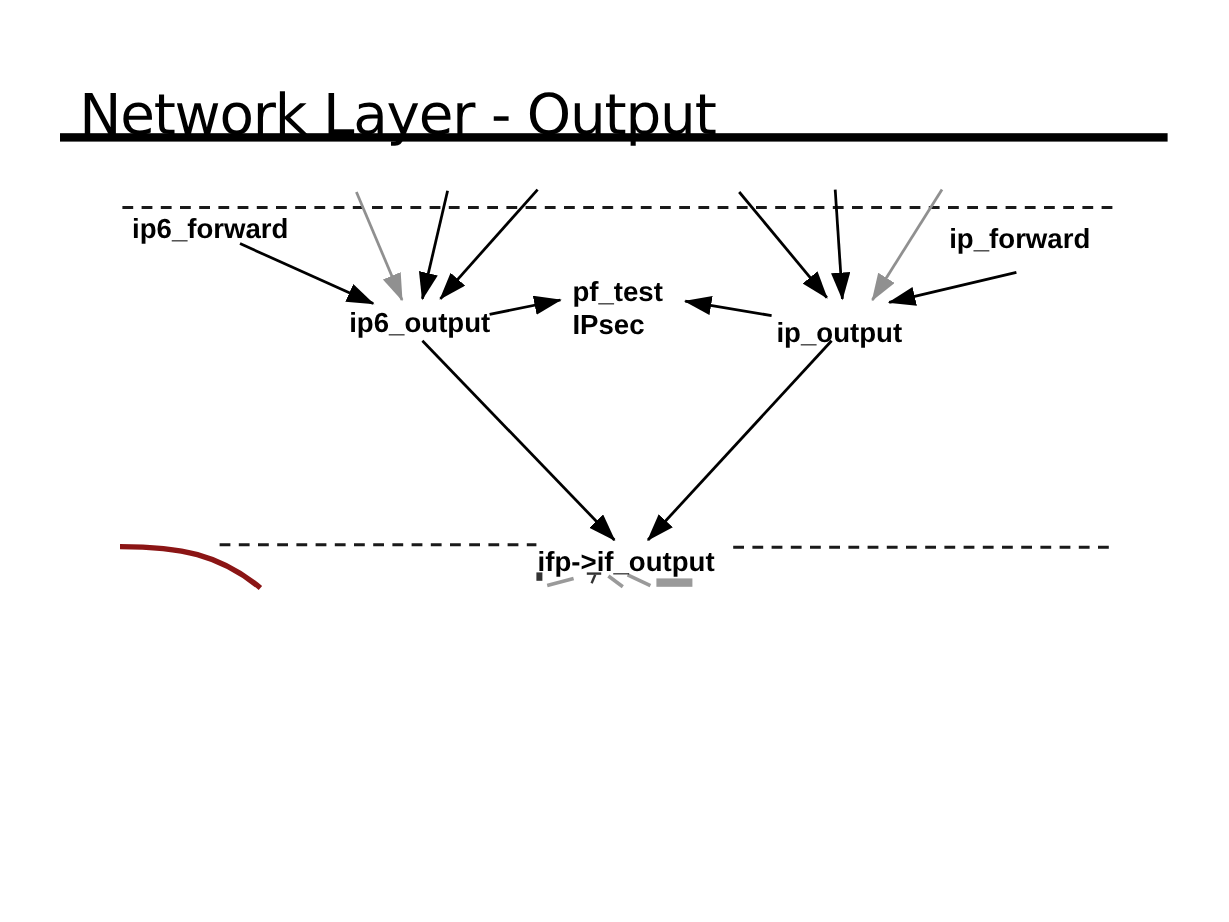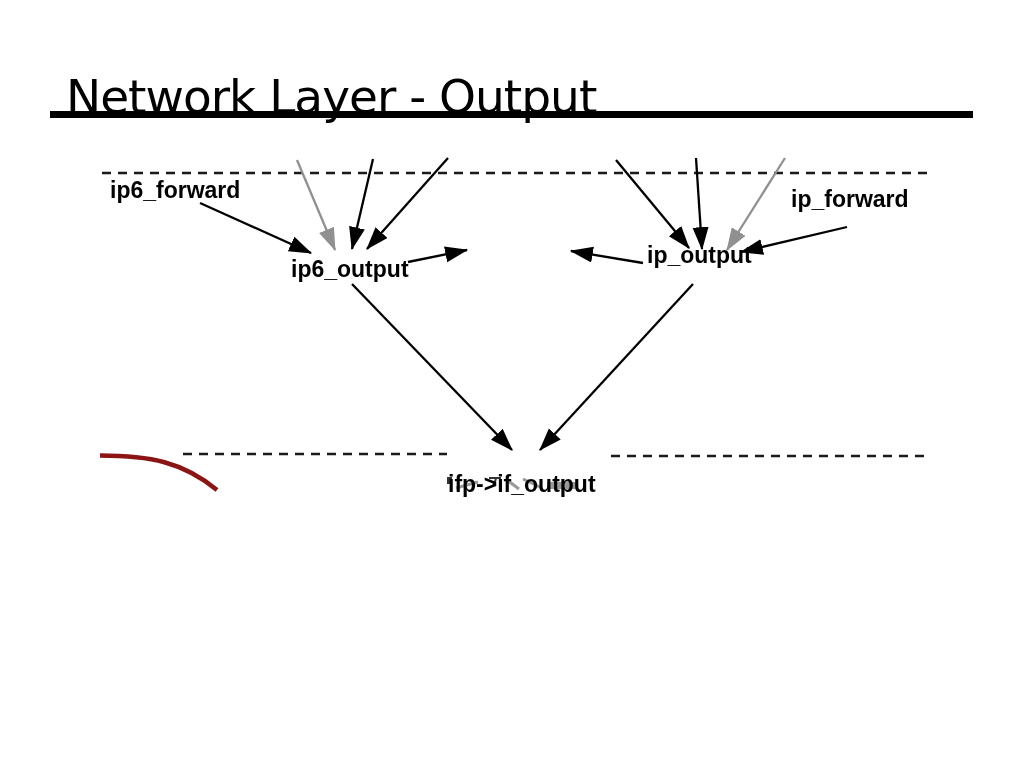--- a/index.html
+++ b/index.html
@@ -25,22 +25,22 @@
   .node-label{
     position:absolute;
     font-family:"Liberation Sans",sans-serif;
     font-weight:bold;font-size:23px;color:#000;
     white-space:nowrap;line-height:22px;
   }
   .lbl-ip6-forward{left:110px;top:179px;}
   .lbl-ip-forward{left:791px;top:188px;}
   .lbl-ip6-output{left:291px;top:258px;}
   .lbl-pf{left:477px;top:230px;line-height:27px;}
-  .lbl-ip-output{left:647px;top:244px;text-align:center;}
-  .lbl-if-output{left:448px;top:473px;}
+  .lbl-ip-output{left:647px;top:266px;text-align:center;}
+  .lbl-if-output{left:448px;top:457px;}
 </style>
 </head>
 <body>
 
 <div class="slide">
 
   <div class="slide-title">Network Layer - Output</div>
   <div class="title-rule"></div>
 
   <svg class="diagram" width="1024" height="768" viewBox="0 0 1024 768">
@@ -94,16 +94,20 @@
       <line x1="496" y1="479" x2="493" y2="486" stroke="#333" stroke-width="2"></line>
       <line x1="507" y1="480" x2="519" y2="489" stroke="#9a9a9a" stroke-width="3"></line>
       <line x1="523" y1="479" x2="542" y2="488" stroke="#9a9a9a" stroke-width="3"></line>
       <rect x="547" y="482" width="30" height="7" fill="#9a9a9a"></rect>
     </g>
   </svg>
 
   <div class="node-label lbl-ip6-forward">ip6_forward</div>
   <div class="node-label lbl-ip-forward">ip_forward</div>
   <div class="node-label lbl-ip6-output">ip6_output</div>
+  <div class="node-label lbl-pf">
+    <div>pf_test</div>
+    <div>IPsec</div>
+  </div>
   <div class="node-label lbl-ip-output">ip_output</div>
   <div class="node-label lbl-if-output">ifp-&gt;if_output</div>
 
 </div>
 
 </body></html>

